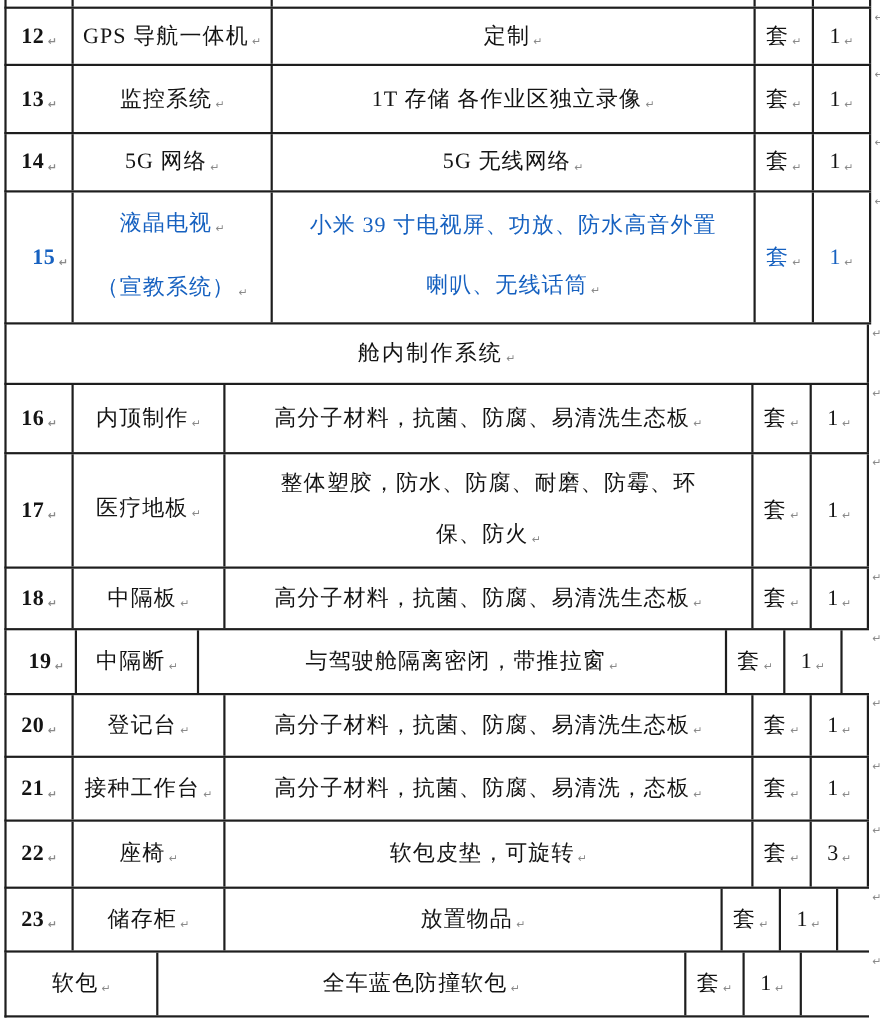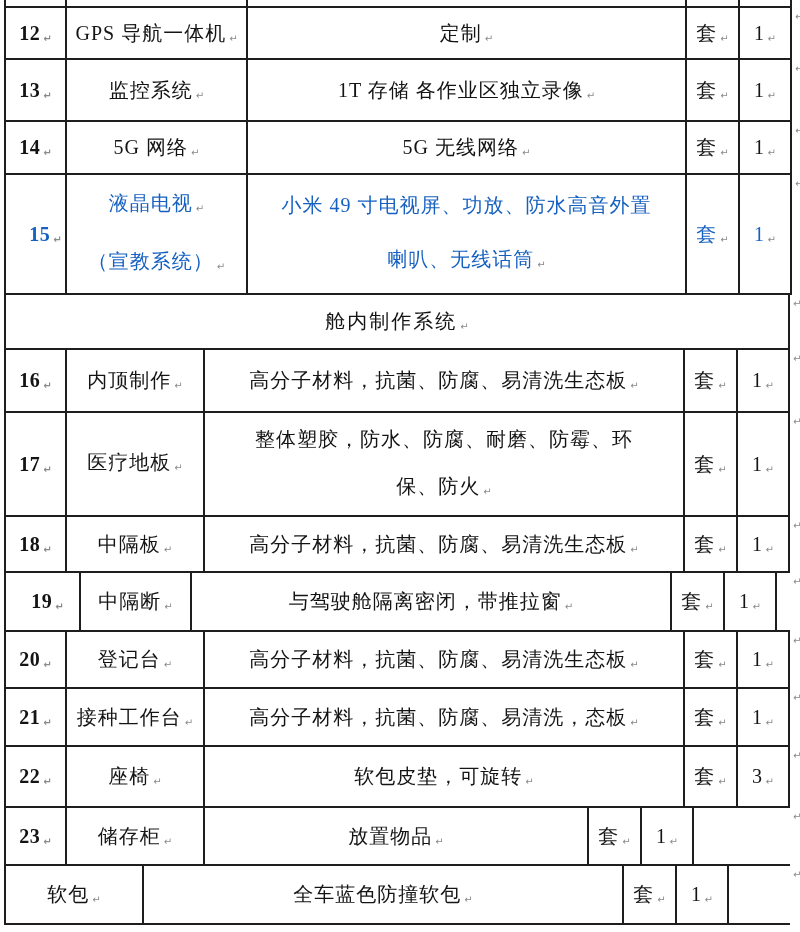--- a/index.html
+++ b/index.html
@@ -105,21 +105,21 @@
       </div>
       <div class="trow blue" style="height: 120px; width: 788px;">
         <div class="cell num" style="width: 61px; padding-left: 20px;">
           <span class="line">15<span class="pmark">↵</span></span>
         </div>
         <div class="cell" style="width: 181px; line-height: 54px;">
           <span class="line">液晶电视<span class="pmark">↵</span></span>
           <span class="line">（宣教系统）<span class="pmark">↵</span></span>
         </div>
         <div class="cell" style="width: 439px; line-height: 54px;">
-          <span class="line">小米 49 寸电视屏、功放、防水高音外置</span>
+          <span class="line">小米 39 寸电视屏、功放、防水高音外置</span>
           <span class="line">喇叭、无线话筒<span class="pmark">↵</span></span>
         </div>
         <div class="cell" style="width: 53px;">
           <span class="line">套<span class="pmark">↵</span></span>
         </div>
         <div class="cell qty" style="width: 52px;">
           <span class="line">1<span class="pmark">↵</span></span>
         </div>
         <span class="rmark">↵</span>
       </div>
@@ -178,21 +178,21 @@
         </div>
         <div class="cell" style="width: 53px;">
           <span class="line">套<span class="pmark">↵</span></span>
         </div>
         <div class="cell qty" style="width: 52px;">
           <span class="line">1<span class="pmark">↵</span></span>
         </div>
         <span class="rmark">↵</span>
       </div>
       <div class="trow" style="height: 59px; width: 786px;">
-        <div class="cell num" style="width: 75px; padding-left: 10px;">
+        <div class="cell num" style="width: 64px; padding-left: 10px;">
           <span class="line">19<span class="pmark">↵</span></span>
         </div>
         <div class="cell" style="width: 111px;">
           <span class="line">中隔断<span class="pmark">↵</span></span>
         </div>
         <div class="cell" style="width: 480px;">
           <span class="line">与驾驶舱隔离密闭，带推拉窗<span class="pmark">↵</span></span>
         </div>
         <div class="cell" style="width: 53px;">
           <span class="line">套<span class="pmark">↵</span></span>
@@ -256,21 +256,21 @@
         </div>
         <span class="rmark">↵</span>
       </div>
       <div class="trow" style="height: 58px; width: 786px;">
         <div class="cell num" style="width: 61px;">
           <span class="line">23<span class="pmark">↵</span></span>
         </div>
         <div class="cell" style="width: 138px;">
           <span class="line">储存柜<span class="pmark">↵</span></span>
         </div>
-        <div class="cell" style="width: 384px;">
+        <div class="cell" style="width: 452px;">
           <span class="line">放置物品<span class="pmark">↵</span></span>
         </div>
         <div class="cell" style="width: 53px;">
           <span class="line">套<span class="pmark">↵</span></span>
         </div>
         <div class="cell qty" style="width: 52px;">
           <span class="line">1<span class="pmark">↵</span></span>
         </div>
         <span class="rmark">↵</span>
       </div>

